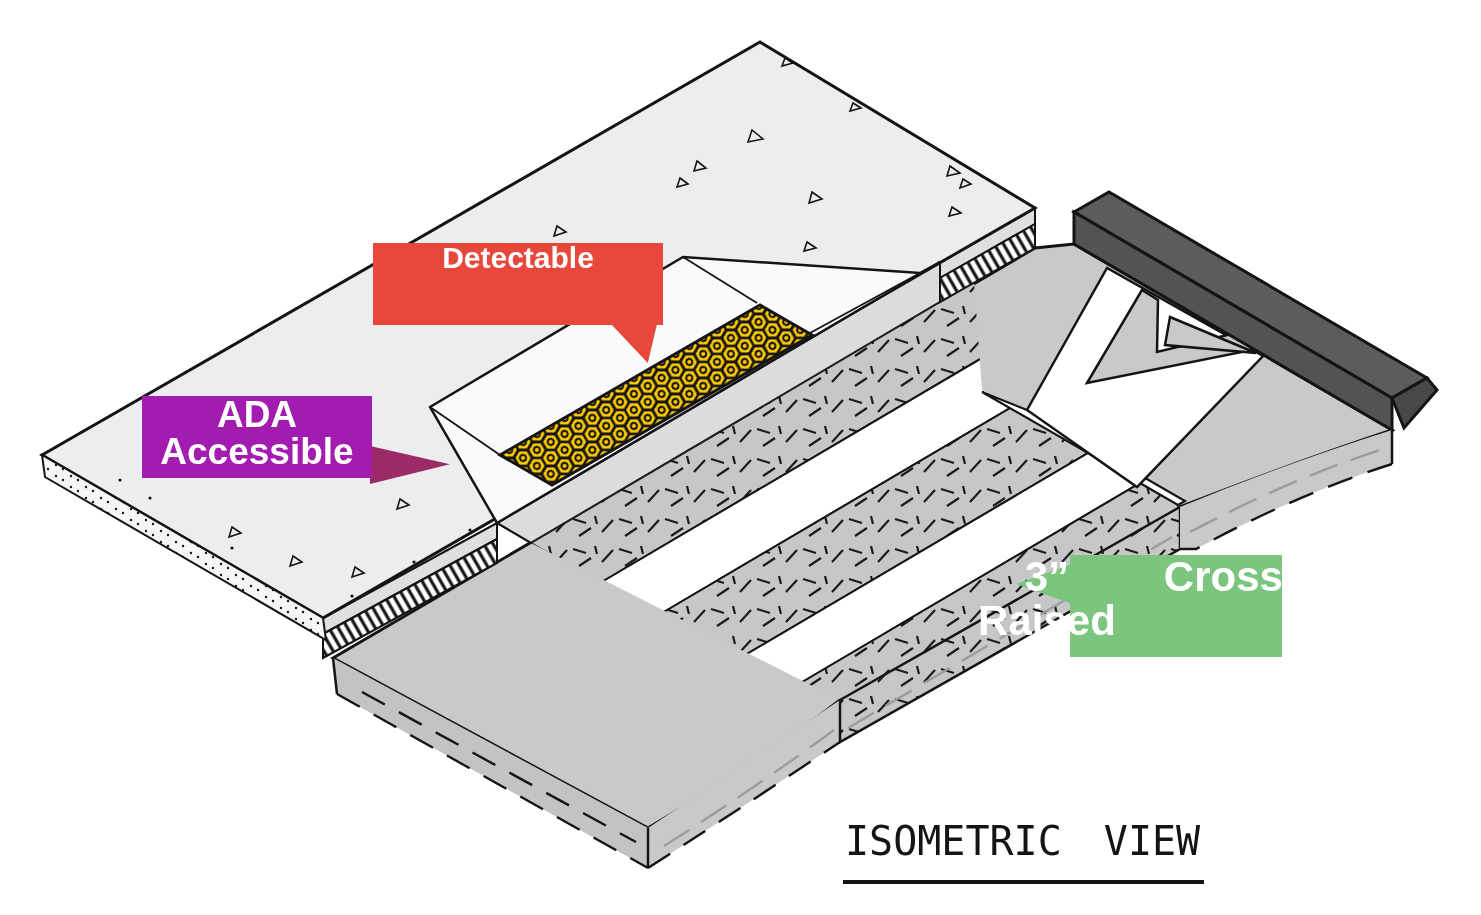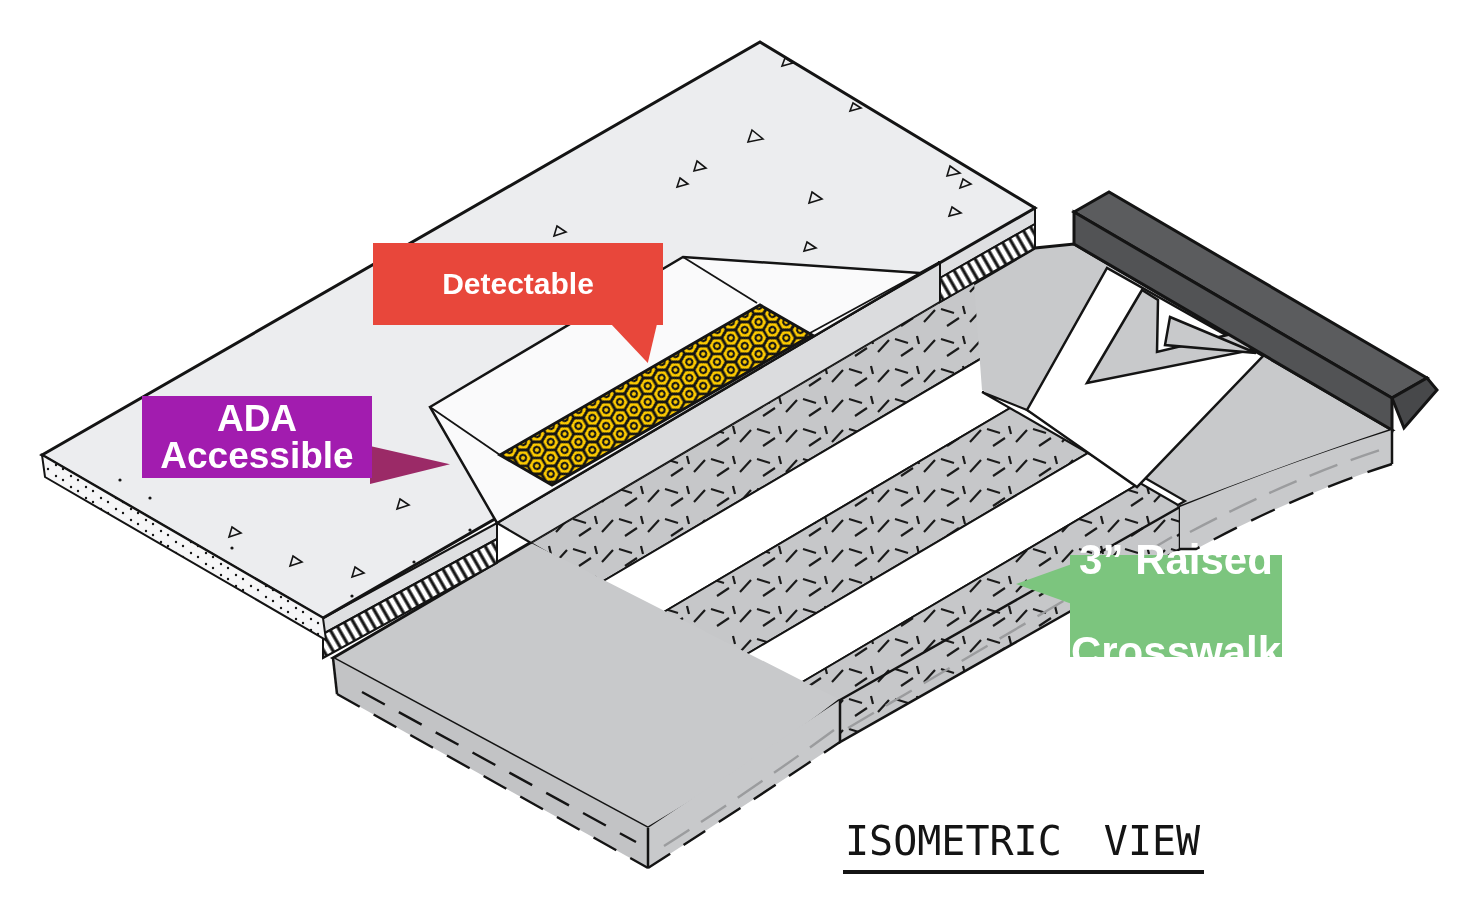--- a/index.html
+++ b/index.html
@@ -1,34 +1,34 @@
 <!DOCTYPE html>
 <html><head>
 <meta charset="utf-8">
 <style>
   html,body{margin:0;padding:0;background:#fff;}
   .stage{position:relative;width:1481px;height:915px;background:#fff;overflow:hidden;
          font-family:"Liberation Sans",sans-serif;}
   .stage svg{position:absolute;left:0;top:0;}
   .callout{position:absolute;color:#fff;font-weight:bold;text-align:center;
-           display:flex;flex-direction:column;justify-content:center;line-height:1.0;gap:48px;}
+           display:flex;flex-direction:row;justify-content:center;line-height:1.0;gap:48px;}
   .callout .l1,.callout .l2{display:block;}
   .co-red{left:373px;top:243px;width:290px;height:82px;background:#E8473B;font-size:30px;}
   .co-purple{left:142px;top:396px;width:230px;height:82px;background:#a21caf;font-size:37px;}
   .co-green{left:1070px;top:555px;width:212px;height:102px;background:#7CC57E;font-size:42px;line-height:1.05;}
   .tail-red{position:absolute;left:611px;top:324px;width:46px;height:39px;background:#E8473B;
             clip-path:polygon(0 0,100% 0,80% 100%);}
   .tail-purple{position:absolute;left:370px;top:446px;width:80px;height:38px;background:#9B2A67;
             clip-path:polygon(0 0,100% 48%,0 100%);}
   .tail-green{position:absolute;left:1016px;top:564px;width:56px;height:40px;background:#7CC57E;
             clip-path:polygon(100% 0,0 50%,100% 100%);}
   .iso-title{position:absolute;left:843px;top:818px;color:#141414;
              font-family:"DejaVu Sans Mono",monospace;font-size:40px;font-weight:normal;
              letter-spacing:0px;word-spacing:18px;border-bottom:4px solid #141414;
-             padding:0 4px 6px 2px;white-space:nowrap;}
+             padding:0 4px 16px 2px;white-space:nowrap;}
 </style>
 </head>
 <body>
 
 <div class="stage">
 
 <svg width="1481" height="915" viewBox="0 0 1481 915">
   <defs>
     <pattern id="tex" width="46" height="30" patternUnits="userSpaceOnUse">
       <rect width="46" height="30" fill="#C6C7C9"></rect>

